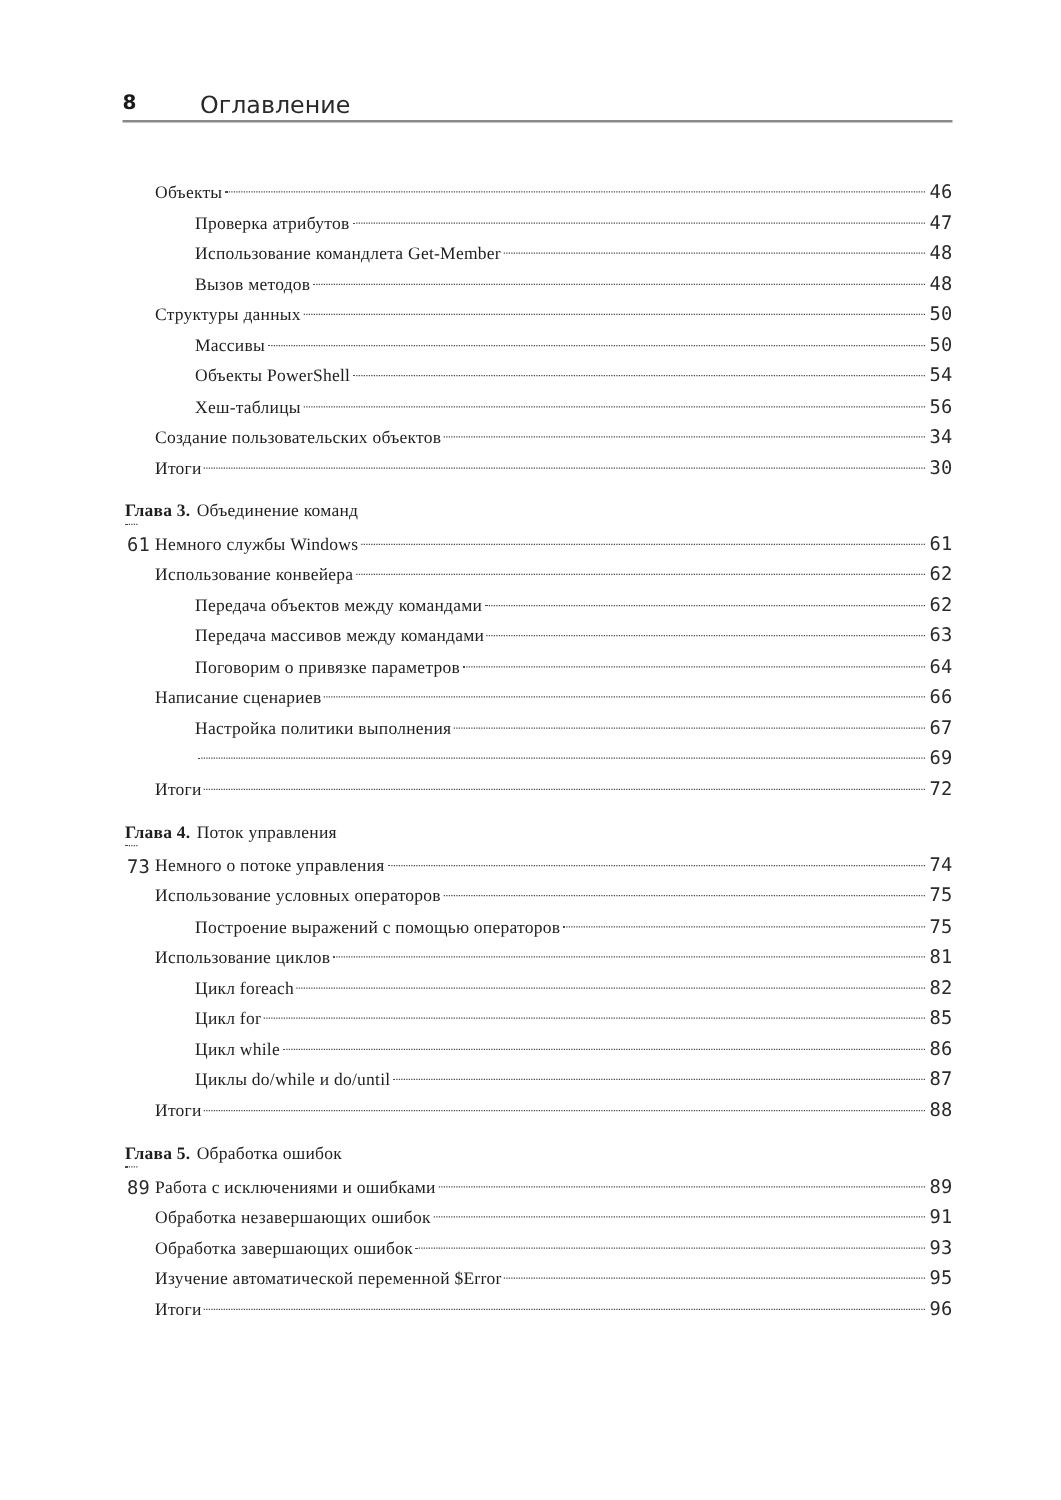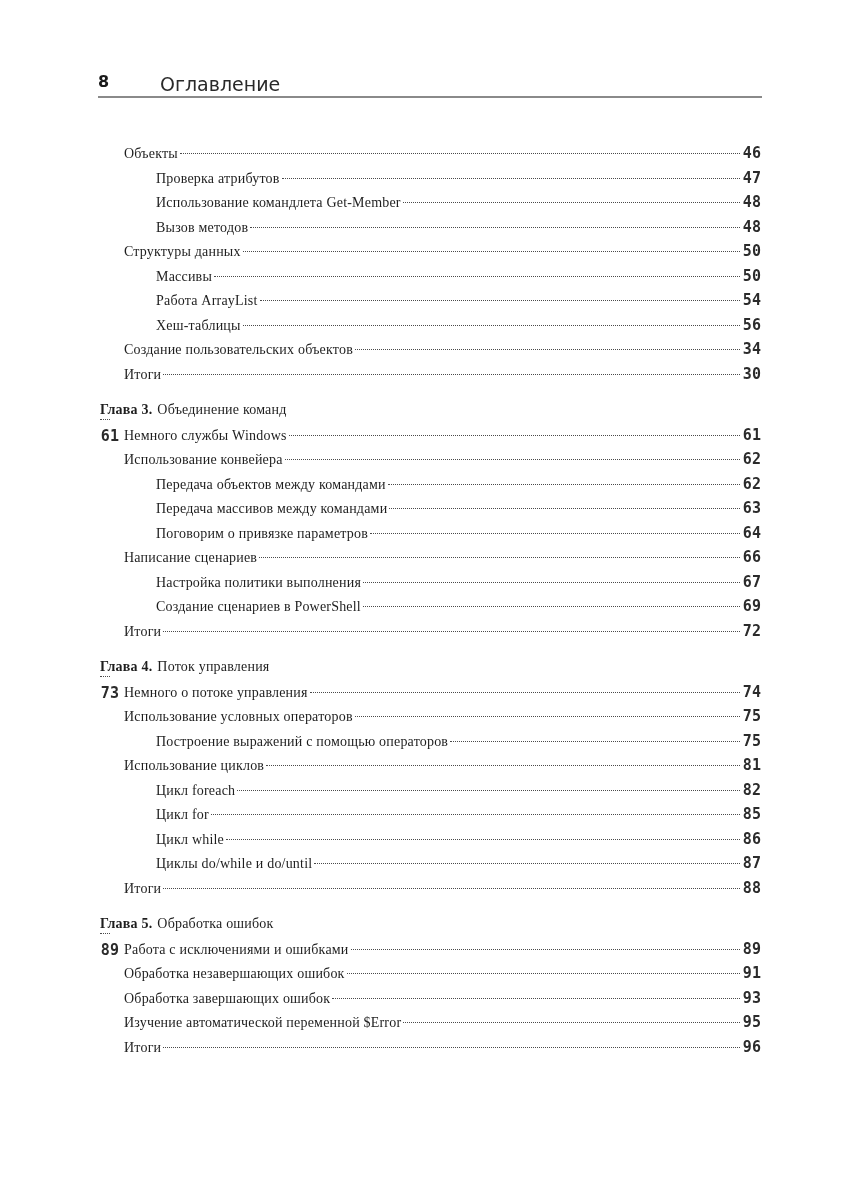--- a/index.html
+++ b/index.html
@@ -73,23 +73,22 @@
       border-bottom: 1.5px dotted #4a4a4a;
       margin: 0 2px 0 2px;
       position: relative;
       top: -4px;
     }
     .toc-page {
       flex: 0 0 auto;
       font-family: "DejaVu Sans Mono", monospace;
       font-size: 15px;
       color: #2b2b2b;
-      text-align: center;
+      text-align: right;
       min-width: 20px;
-      font-weight: bold;
     }
   </style>
 </head>
 <body>
 
 <div class="page-header">
   <span class="page-number">8</span>
   <span class="running-title">Оглавление</span>
 </div>
 
@@ -120,21 +119,21 @@
       <span class="toc-title">Структуры данных</span>
       <span class="toc-leader"></span>
       <span class="toc-page">50</span>
     </div>
     <div class="toc-row lvl2">
       <span class="toc-title">Массивы</span>
       <span class="toc-leader"></span>
       <span class="toc-page">50</span>
     </div>
     <div class="toc-row lvl2">
-      <span class="toc-title">Работа ArrayList</span>
+      <span class="toc-title">Объекты PowerShell</span>
       <span class="toc-leader"></span>
       <span class="toc-page">54</span>
     </div>
     <div class="toc-row lvl2">
       <span class="toc-title">Хеш-таблицы</span>
       <span class="toc-leader"></span>
       <span class="toc-page">56</span>
     </div>
     <div class="toc-row lvl1">
       <span class="toc-title">Создание пользовательских объектов</span>
@@ -185,21 +184,20 @@
       <span class="toc-title">Написание сценариев</span>
       <span class="toc-leader"></span>
       <span class="toc-page">66</span>
     </div>
     <div class="toc-row lvl2">
       <span class="toc-title">Настройка политики выполнения</span>
       <span class="toc-leader"></span>
       <span class="toc-page">67</span>
     </div>
     <div class="toc-row lvl2">
-      <span class="toc-title">Создание сценариев в PowerShell</span>
       <span class="toc-leader"></span>
       <span class="toc-page">69</span>
     </div>
     <div class="toc-row lvl1">
       <span class="toc-title">Итоги</span>
       <span class="toc-leader"></span>
       <span class="toc-page">72</span>
     </div>
   </div>
 

